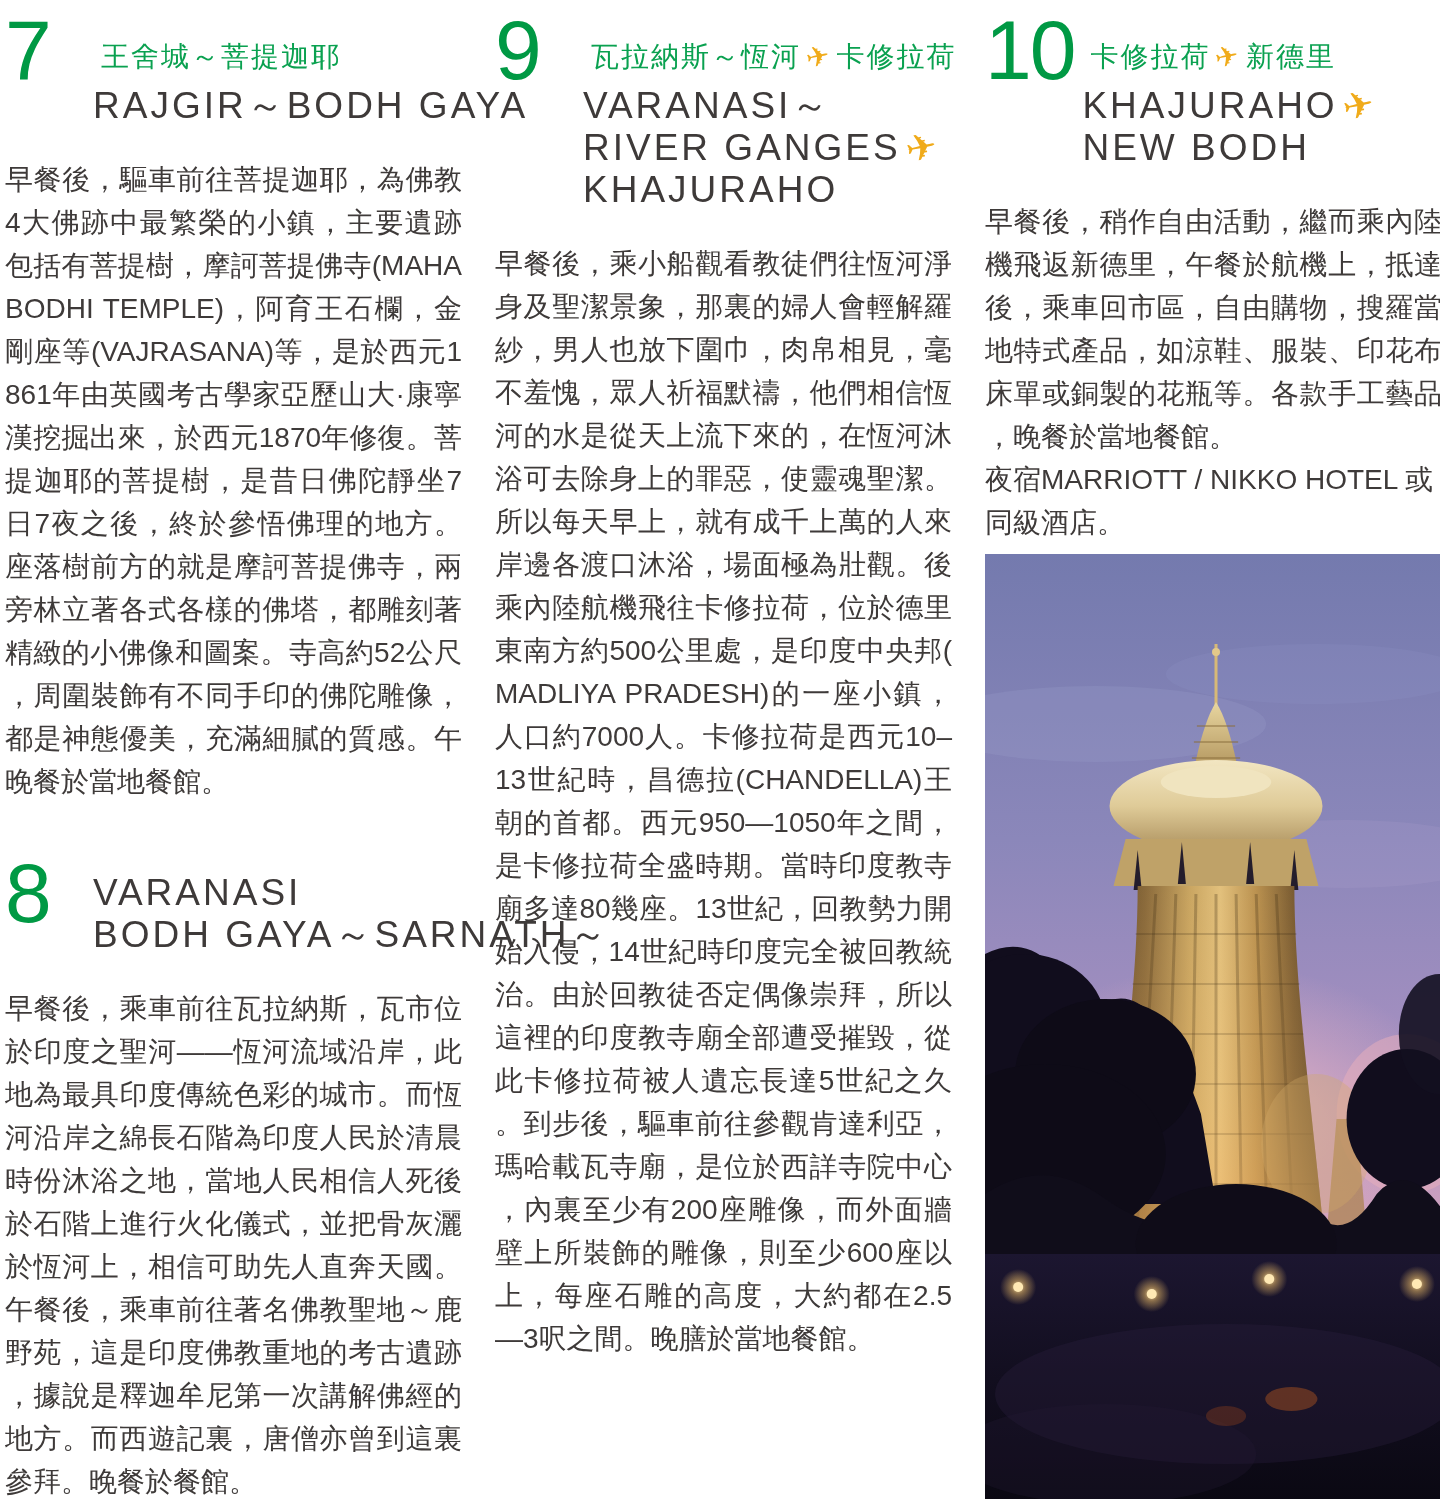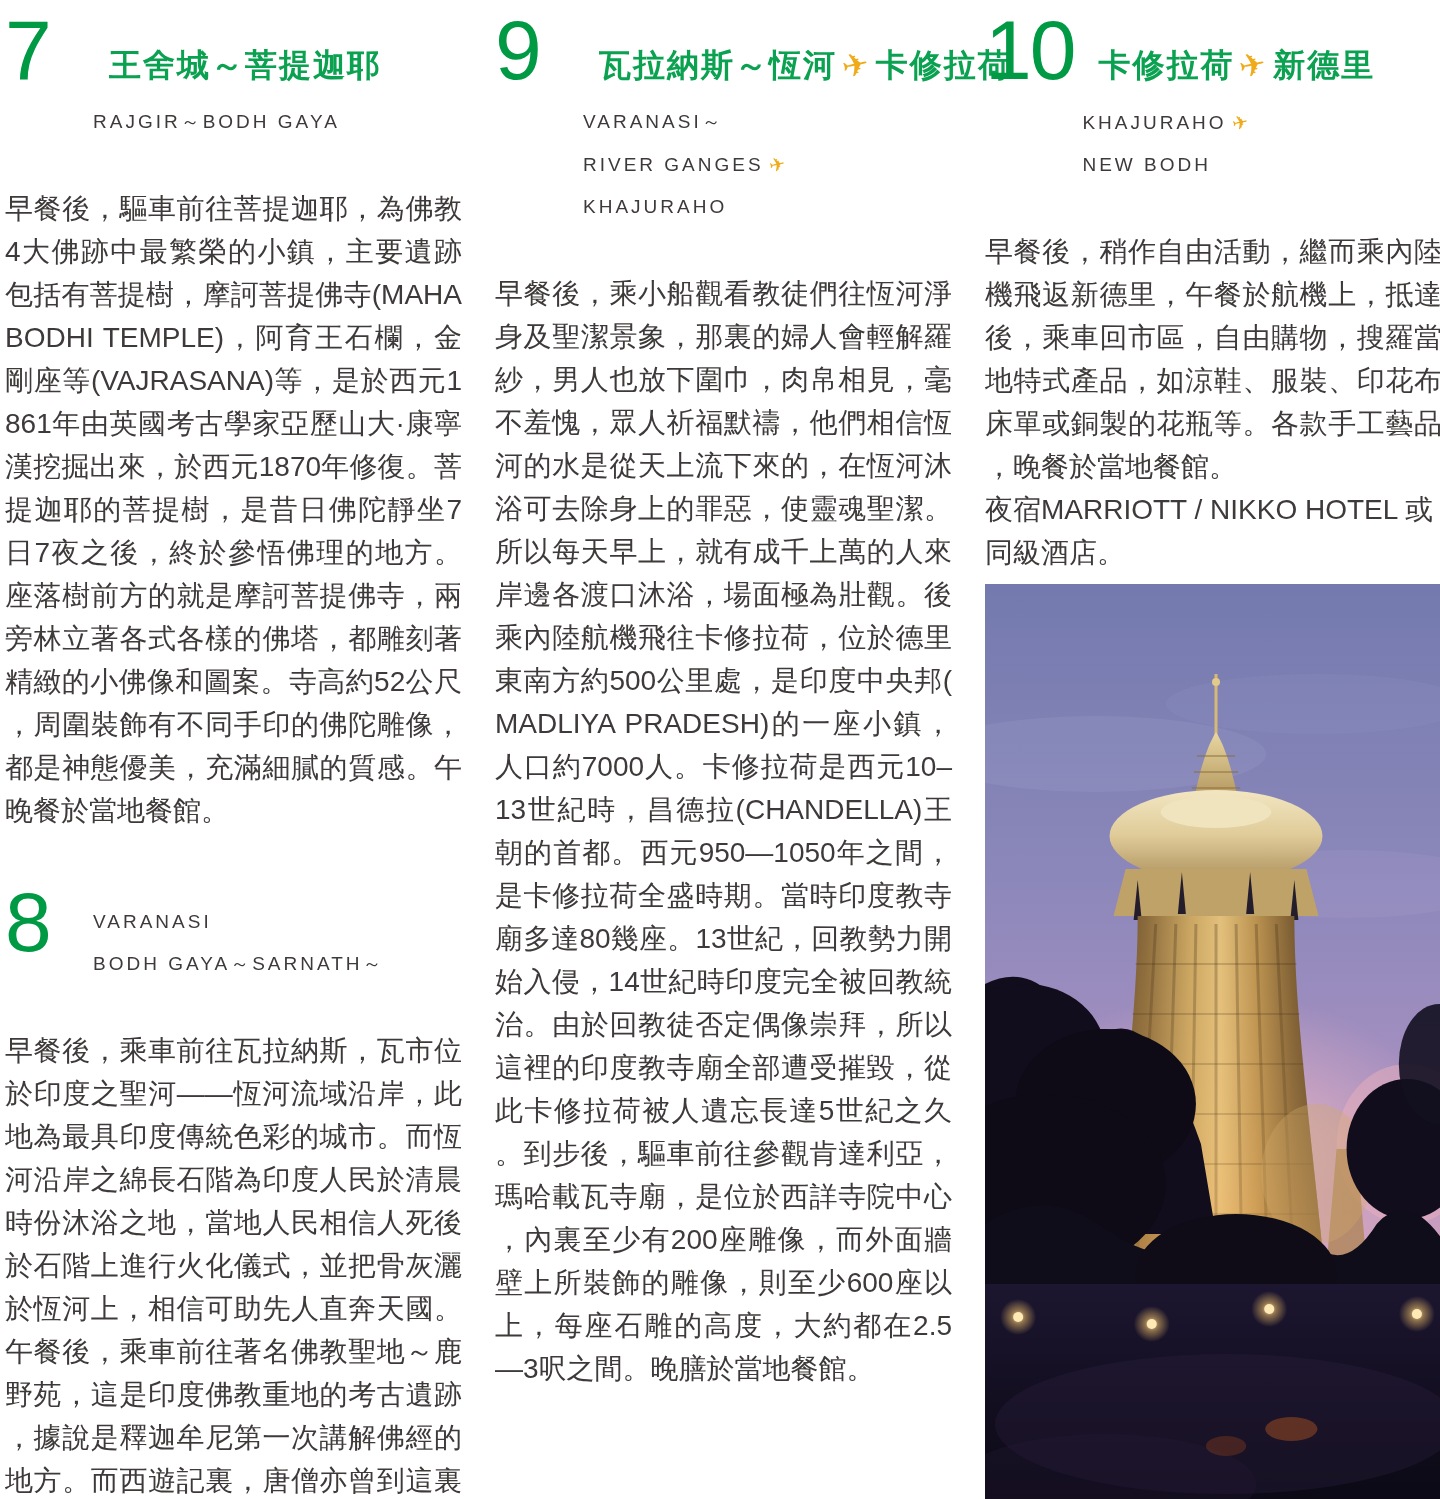--- a/index.html
+++ b/index.html
@@ -22,37 +22,37 @@
 
   .day-header { display:flex; align-items:flex-start; }
   .day-number {
     min-width:80px;
     font-size:84px; line-height:0.82;
     letter-spacing:-2px;
     color:var(--green,#009944);
   }
   .day-titles { padding-top:13px; margin-left:8px; white-space:nowrap; }
   .title-zh {
-    margin:16px; font-size:32px; font-weight:700;
+    margin:8px; font-size:28px; font-weight:400;
     letter-spacing:2px; line-height:40px;
     color:var(--green-title,#0aa150);
   }
   .title-en {
-    font-size:19px; letter-spacing:3px; line-height:42px;
+    font-size:37px; letter-spacing:3px; line-height:42px;
     color:var(--ink,#3e3a39);
   }
   .en-line { white-space:nowrap; }
 
   .body-text {
     margin:0; font-size:28px; line-height:43px;
     text-align:justify; text-justify:inter-ideograph;
     line-break:anywhere;
     color:var(--ink,#3e3a39);
   }
-  .day .body-text.body { margin-top:44px; }
+  .day .body-text.body { margin-top:31px; }
   .body-text.hotel { text-align:left; line-break:auto; overflow-wrap:break-word; }
 
   .plane-icon {
     color:var(--gold,#f0ab1a);
     display:inline-block;
     transform:rotate(-12deg);
     margin:0 5px;
     font-family:"DejaVu Sans",sans-serif;
   }
 

